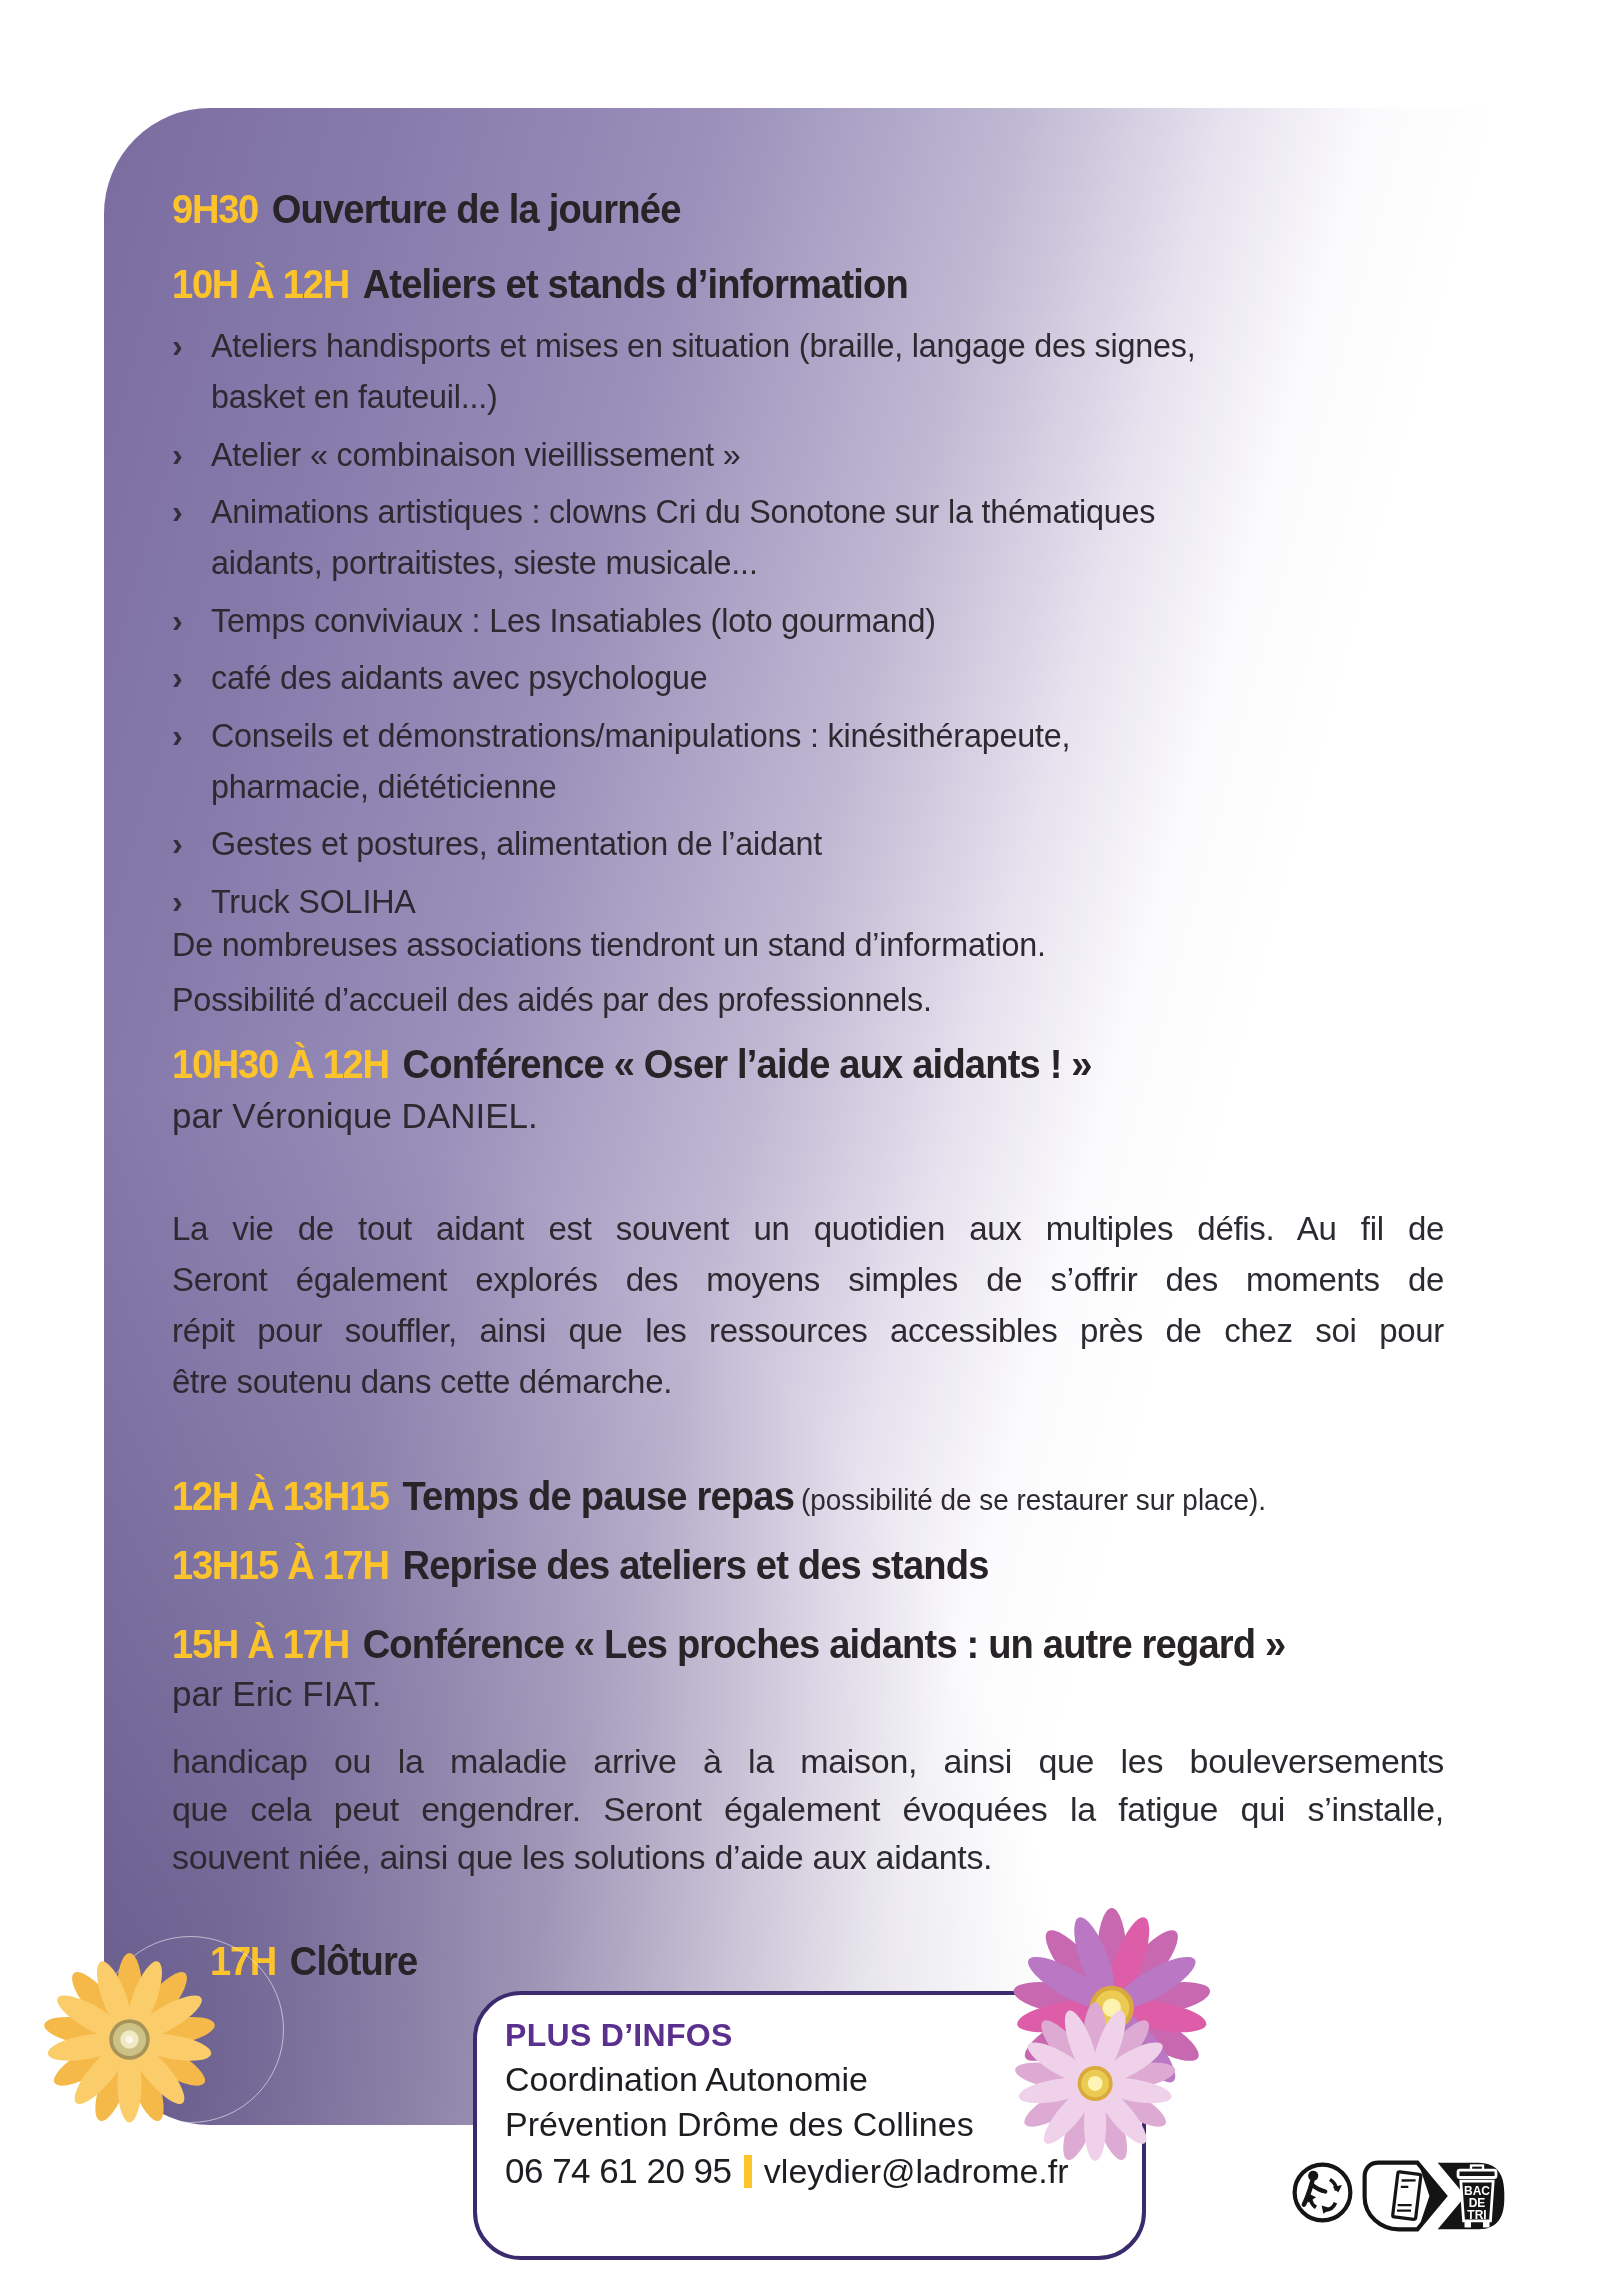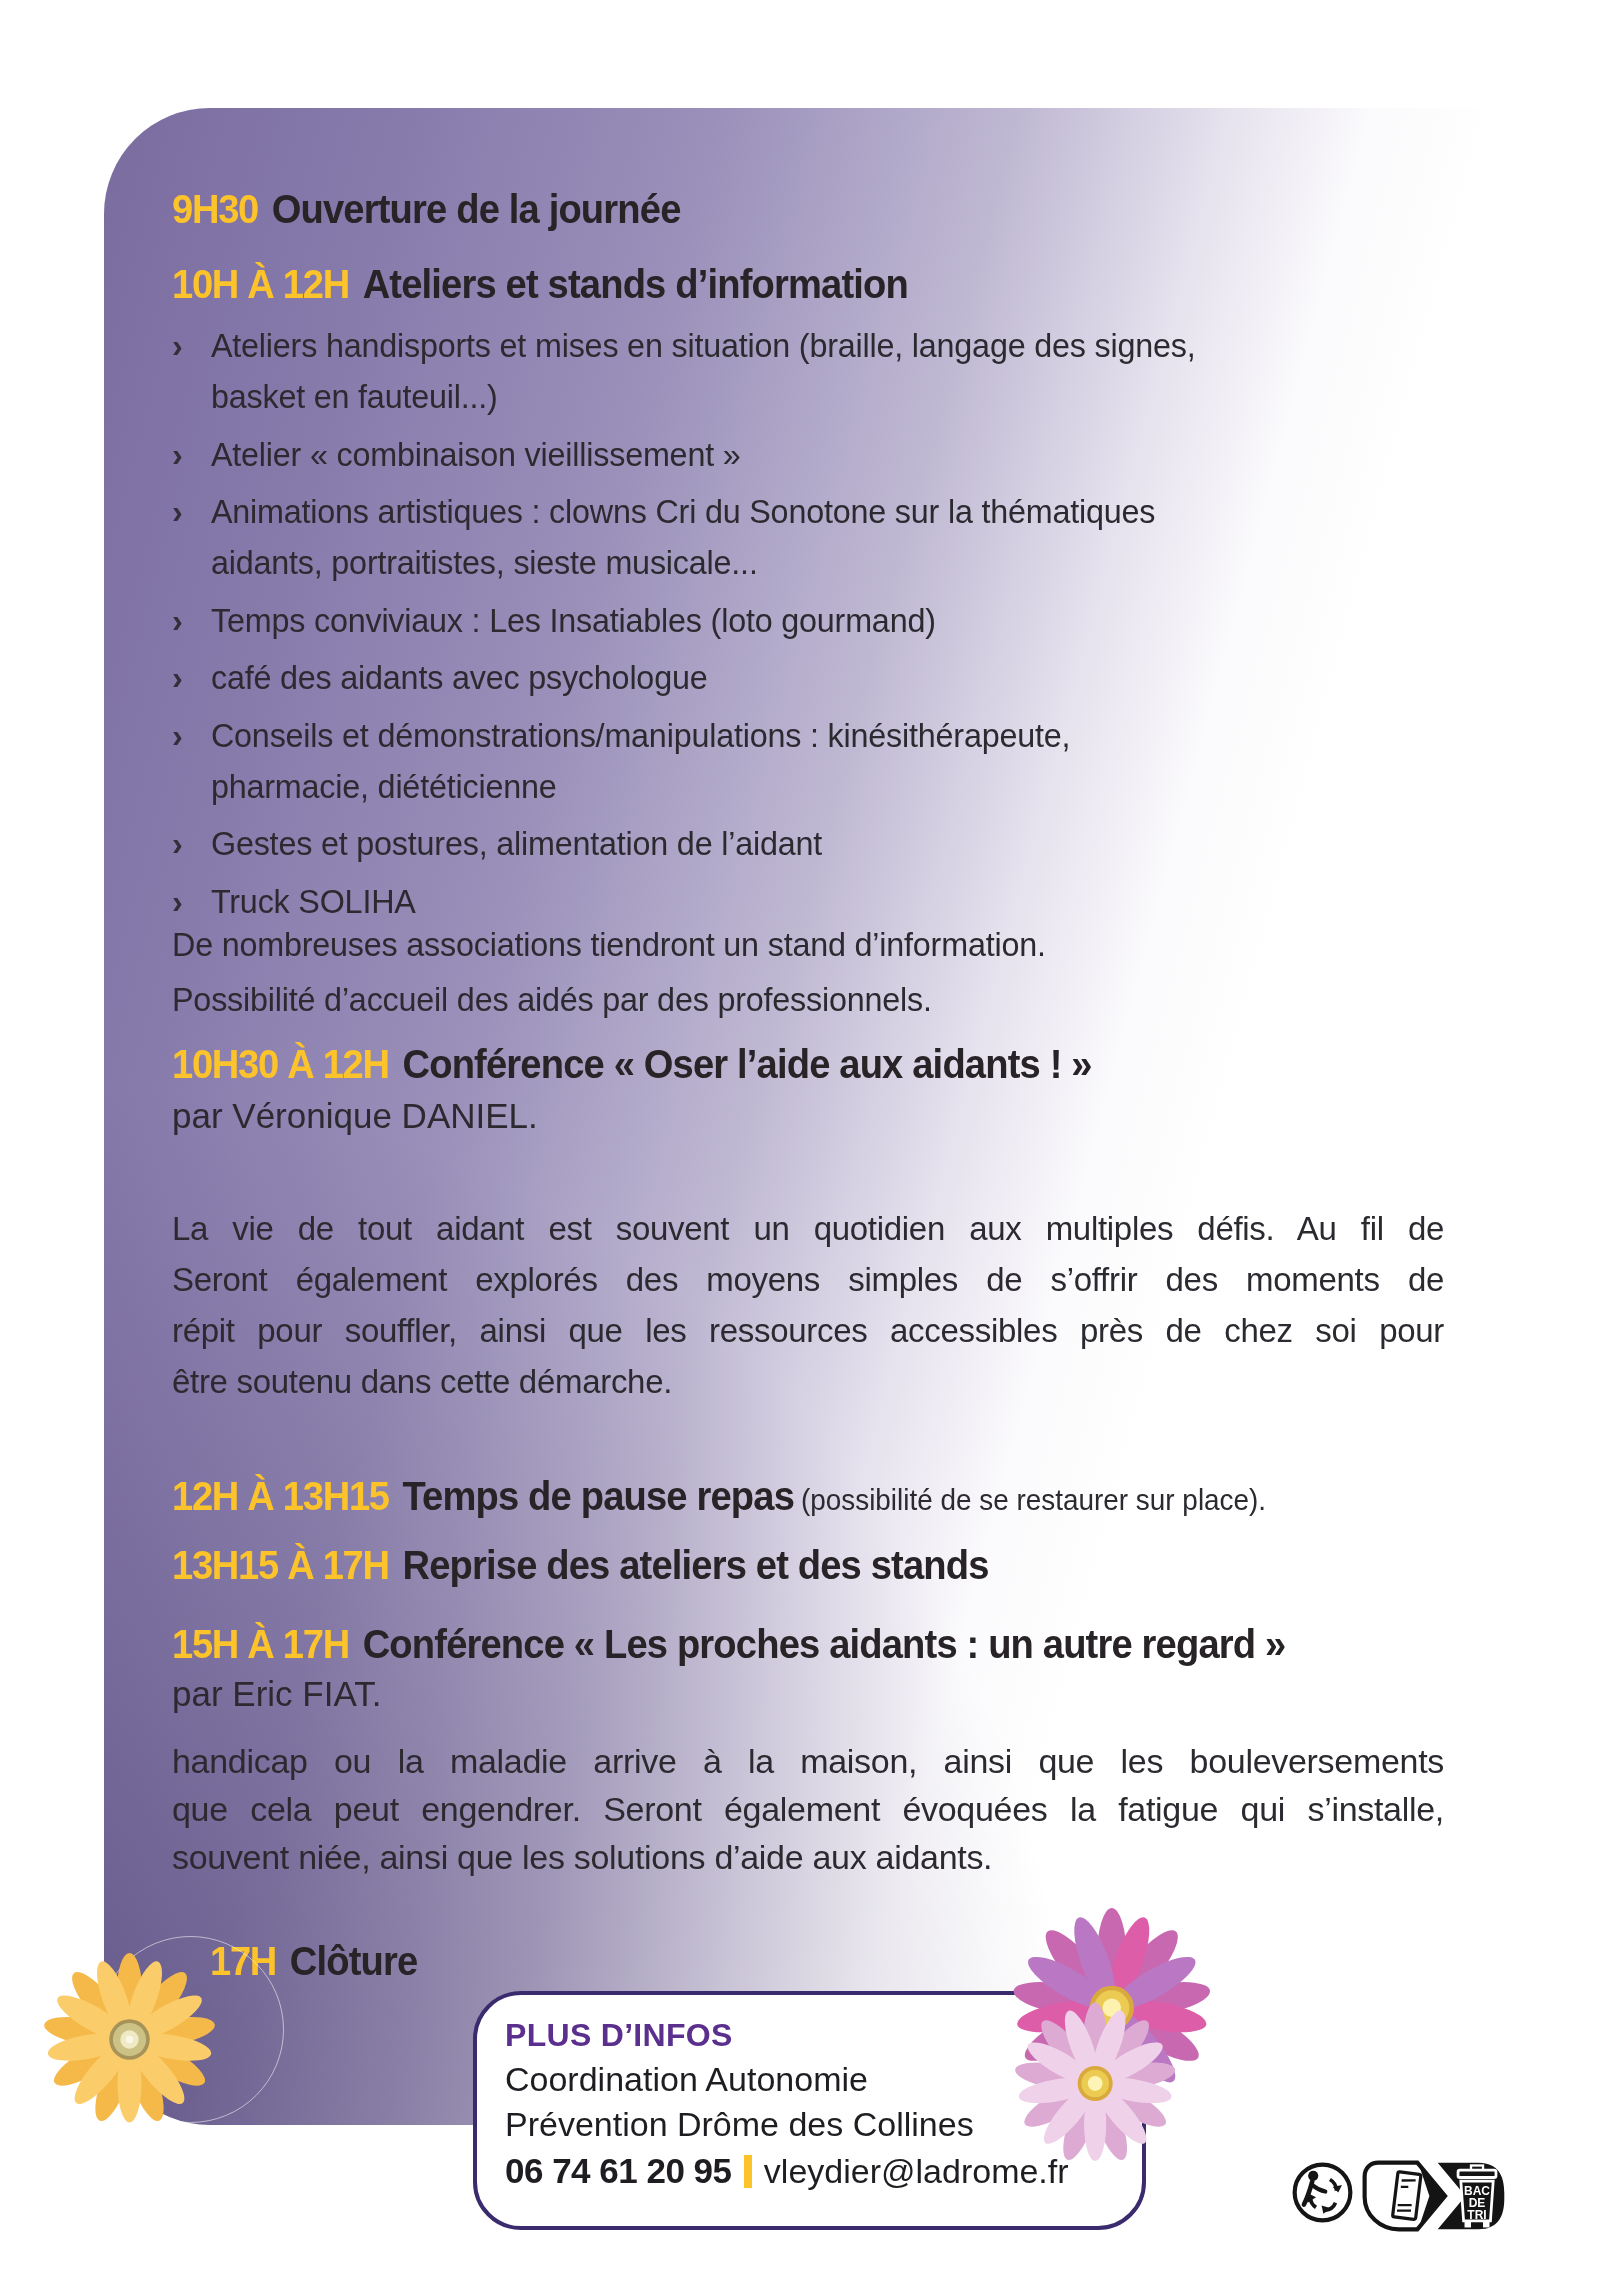--- a/index.html
+++ b/index.html
@@ -34,27 +34,27 @@
          white-space:nowrap;transform:scaleX(.95);transform-origin:0 0;}
 
   
   .para{position:absolute;left:172px;width:1272px;color:#2c2a30;}
   .p1{top:1159px;font-size:33px;line-height:51px;letter-spacing:-0.3px;margin-top:44px;}
   .p2{top:1737px;font-size:34px;line-height:48px;letter-spacing:-0.3px;}
   .jline{text-align:justify;text-align-last:justify;white-space:normal;}
   .jlast{text-align:left;}
 
   
-  .infobox{position:absolute;left:473px;top:1991px;width:673px;height:239px;box-sizing:border-box;
+  .infobox{position:absolute;left:473px;top:1991px;width:673px;height:269px;box-sizing:border-box;
            background:#fff;border:4.6px solid #3a2a6e;border-radius:48px;z-index:3;
            padding:22px 0 0 28px;}
   .ib-h{font-size:32px;font-weight:700;color:#5b2f8e;letter-spacing:0.3px;}
   .ib-l{font-size:34px;color:#1f1d22;margin-top:6px;}
   .ib-c{font-size:34px;color:#1f1d22;margin-top:7.4px;white-space:nowrap;}
-  .ib-c .phone{font-weight:700;font-size:35px;letter-spacing:-0.5px;}
+  .ib-c .phone{font-weight:400;font-size:35px;letter-spacing:-0.5px;}
   .ib-c .sep{display:inline-block;width:8.3px;height:33px;background:#fcc32a;margin:0 12px;vertical-align:-4.6px;}
 
   
   .deco-circle{position:absolute;left:97px;top:1936px;width:185px;height:185px;border-radius:50%;
                border:1.8px solid rgba(255,255,255,.55);z-index:1;}
   .flower-yellow{position:absolute;left:42px;top:1952px;width:175px;height:175px;z-index:4;}
   .flowers-pink{position:absolute;left:1001px;top:1897px;width:240px;height:277px;z-index:4;}
   .triman{position:absolute;left:1290px;top:2160px;width:65px;height:65px;}
   .badge{position:absolute;left:1360px;top:2158px;width:148px;height:76px;}
 </style>

